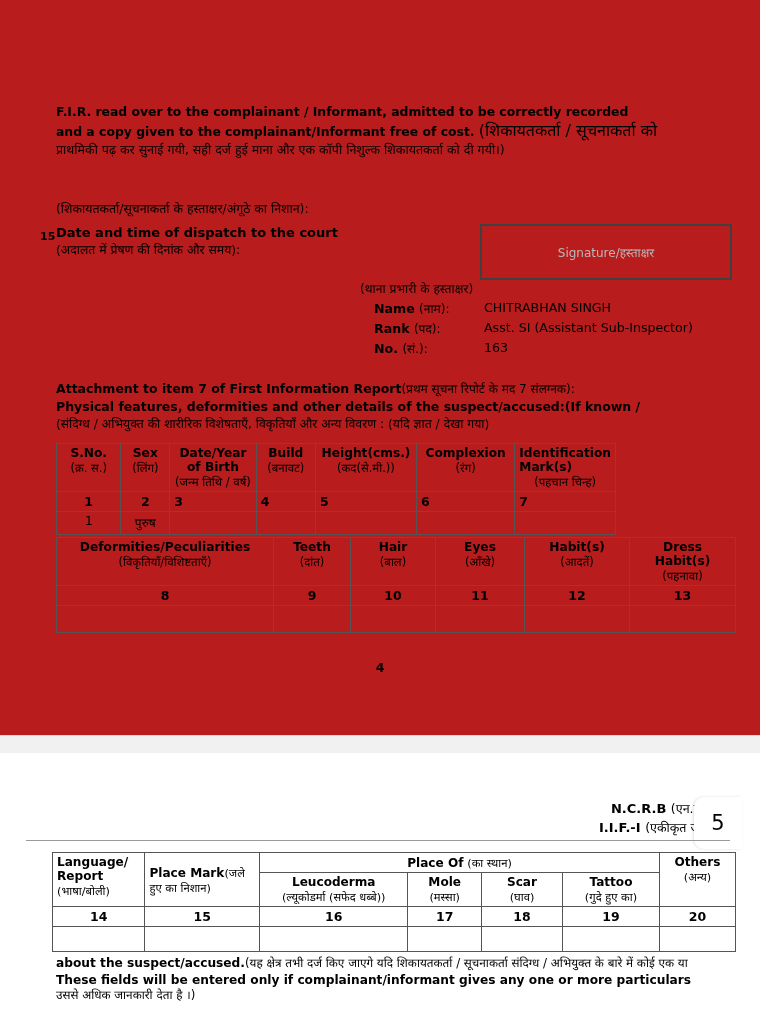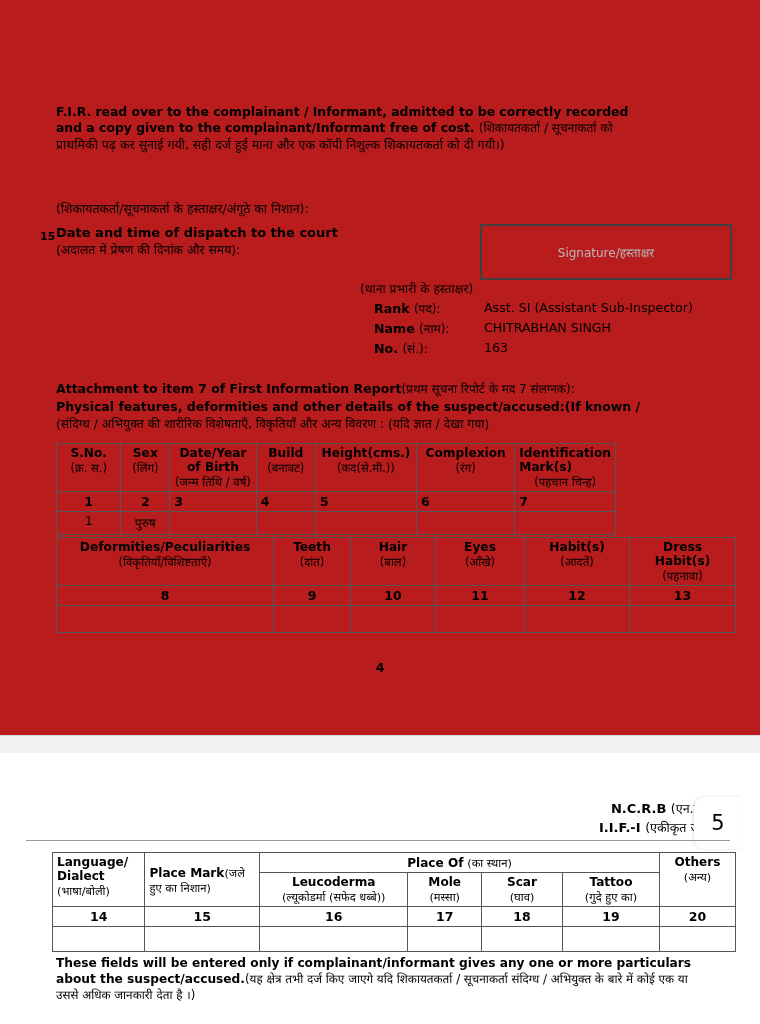--- a/index.html
+++ b/index.html
@@ -40,21 +40,21 @@
   }
   .sheet2 {
     position: absolute;
     left: 0; top: 753px;
     width: 760px;
     height: 271px;
     background: #fff;
   }
   .hin {
     font-weight: normal;
-    font-size: 12px;
+    font-size: 16px;
   }
 
   
   .intro {
     position: absolute;
     left: 56px; top: 104px;
     width: 672px;
   }
   .intro .l1 { font-size: 12.4px; font-weight: bold; }
   .intro .l2 { font-size: 12.4px; font-weight: bold; }
@@ -252,32 +252,32 @@
 
     <div class="sig-box">
       <span>Signature/हस्ताक्षर</span>
     </div>
 
     <div class="officer">
       <div class="line2">(थाना प्रभारी के हस्ताक्षर)</div>
 
       <div class="officer-row">
         <span class="lbl">
+          <span>Name</span>
+          <span class="h">(नाम):</span>
+        </span>
+        <span class="val">CHITRABHAN  SINGH</span>
+      </div>
+
+      <div class="officer-row">
+        <span class="lbl">
           <span>Rank</span>
           <span class="h">(पद):</span>
         </span>
         <span class="val">Asst. SI (Assistant Sub-Inspector)</span>
-      </div>
-
-      <div class="officer-row">
-        <span class="lbl">
-          <span>Name</span>
-          <span class="h">(नाम):</span>
-        </span>
-        <span class="val">CHITRABHAN  SINGH</span>
       </div>
 
       <div class="officer-row">
         <span class="lbl">
           <span>No.</span>
           <span class="h">(सं.):</span>
         </span>
         <span class="val">163</span>
       </div>
     </div>
@@ -414,21 +414,21 @@
 
   <div class="bigpage">5</div>
 
   <div class="hline"></div>
 
   <div class="tbl3">
     <table class="grid">
       <tbody>
           <tr>
         <td rowspan="2" style="width:84px">
-          <span class="c-en">Language/ Dialect</span>
+          <span class="c-en">Language/ Report</span>
           <span class="c-hi">(भाषा/बोली)</span>
         </td>
         <td rowspan="2" style="width:108px; vertical-align:middle">
           <span class="c-en" style="display:inline">Place Mark</span><span class="c-hi" style="display:inline">(जले हुए का निशान)</span>
         </td>
         <td colspan="4" class="center">
           <span class="c-en" style="display:inline">Place Of</span>
           <span class="c-hi" style="display:inline">(का स्थान)</span>
         </td>
         <td rowspan="2" style="width:68px" class="center">
@@ -470,20 +470,20 @@
         <td></td>
         <td></td>
         <td></td>
         <td></td>
       </tr>
     </tbody>
       </table>
   </div>
 
   <div class="footnote">
-    <div>These fields will be entered only if complainant/informant gives any one or more particulars</div>
     <div>
       <span>about the suspect/accused.</span><span class="hn">(यह क्षेत्र तभी दर्ज किए जाएगे यदि शिकायतकर्ता / सूचनाकर्ता संदिग्ध / अभियुक्त के बारे में कोई एक या</span>
     </div>
+    <div>These fields will be entered only if complainant/informant gives any one or more particulars</div>
     <div class="hn">उससे अधिक जानकारी देता है ।)</div>
   </div>
 
 </div>
 
 </body></html>

